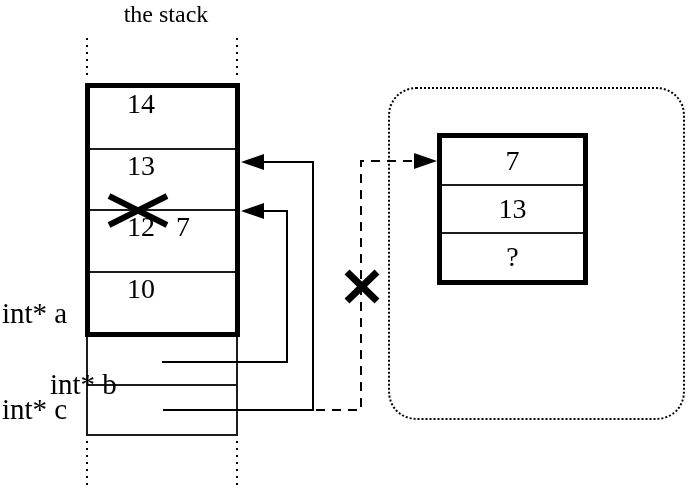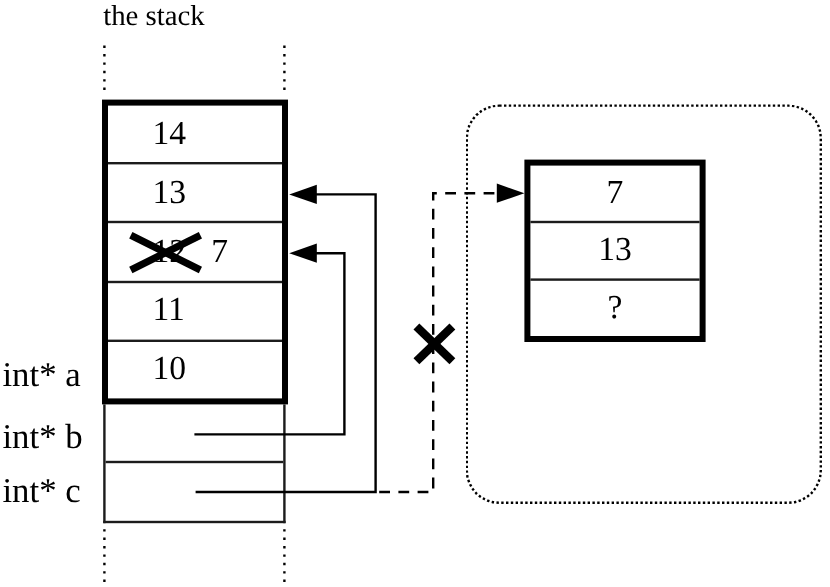--- a/index.html
+++ b/index.html
@@ -9,40 +9,41 @@
     height: 489px;
     background: #ffffff;
     font-family: "Liberation Serif", "DejaVu Serif", serif;
     color: #000000;
     overflow: hidden;
   }
   .abs { position: absolute; }
 
   .region-title {
     font-size: 24px;
+    text-align: center;
     top: 0px;
     width: 160px;
     line-height: 28px;
   }
   #stack-title { left: 86px; }
   #heap-title  { left: 430px; }
 
   
   #stack-box {
     left: 85px; top: 83px;
     width: 155px; height: 254px;
     border: 5px solid #000;
     box-sizing: border-box;
     display: flex;
     flex-direction: column;
   }
   #stack-box .cell {
     flex: 1;
     display: flex;
-    align-items: center;
+    align-items: flex-start;
     padding-left: 37px;
     font-size: 28px;
     box-sizing: border-box;
   }
   #stack-box .cell + .cell { border-top: 2px solid #1c1c1c; }
   #stack-box .cell .new-val { margin-left: 21px; }
 
   
   #pointer-cells {
     left: 86px; top: 337px;
@@ -56,21 +57,21 @@
   #pointer-cells .pcell:first-child { border-bottom: 2px solid #1c1c1c; }
 
   .ptr-label {
     left: 2px;
     width: 72px;
     font-size: 29px;
     line-height: 26px;
     white-space: pre;
   }
   #label-a { top: 300px; }
-  #label-b { top: 351px; }
+  #label-b { top: 371px; margin-left: 48px; }
   #label-c { top: 396px; }
 
   
   #heap-region {
     left: 388px; top: 87px;
     width: 297px; height: 333px;
     border: 2px dotted #000;
     border-radius: 28px;
     box-sizing: border-box;
   }
@@ -108,23 +109,20 @@
   <div class="abs" id="stack-box">
     <div class="cell">
       <span>14</span>
     </div>
     <div class="cell">
       <span>13</span>
     </div>
     <div class="cell">
       <span>12</span>
       <span class="new-val">7</span>
-    </div>
-    <div class="cell">
-      <span>11</span>
     </div>
     <div class="cell">
       <span>10</span>
     </div>
   </div>
 
   <div class="abs" id="pointer-cells">
     <div class="pcell"></div>
     <div class="pcell"></div>
   </div>

